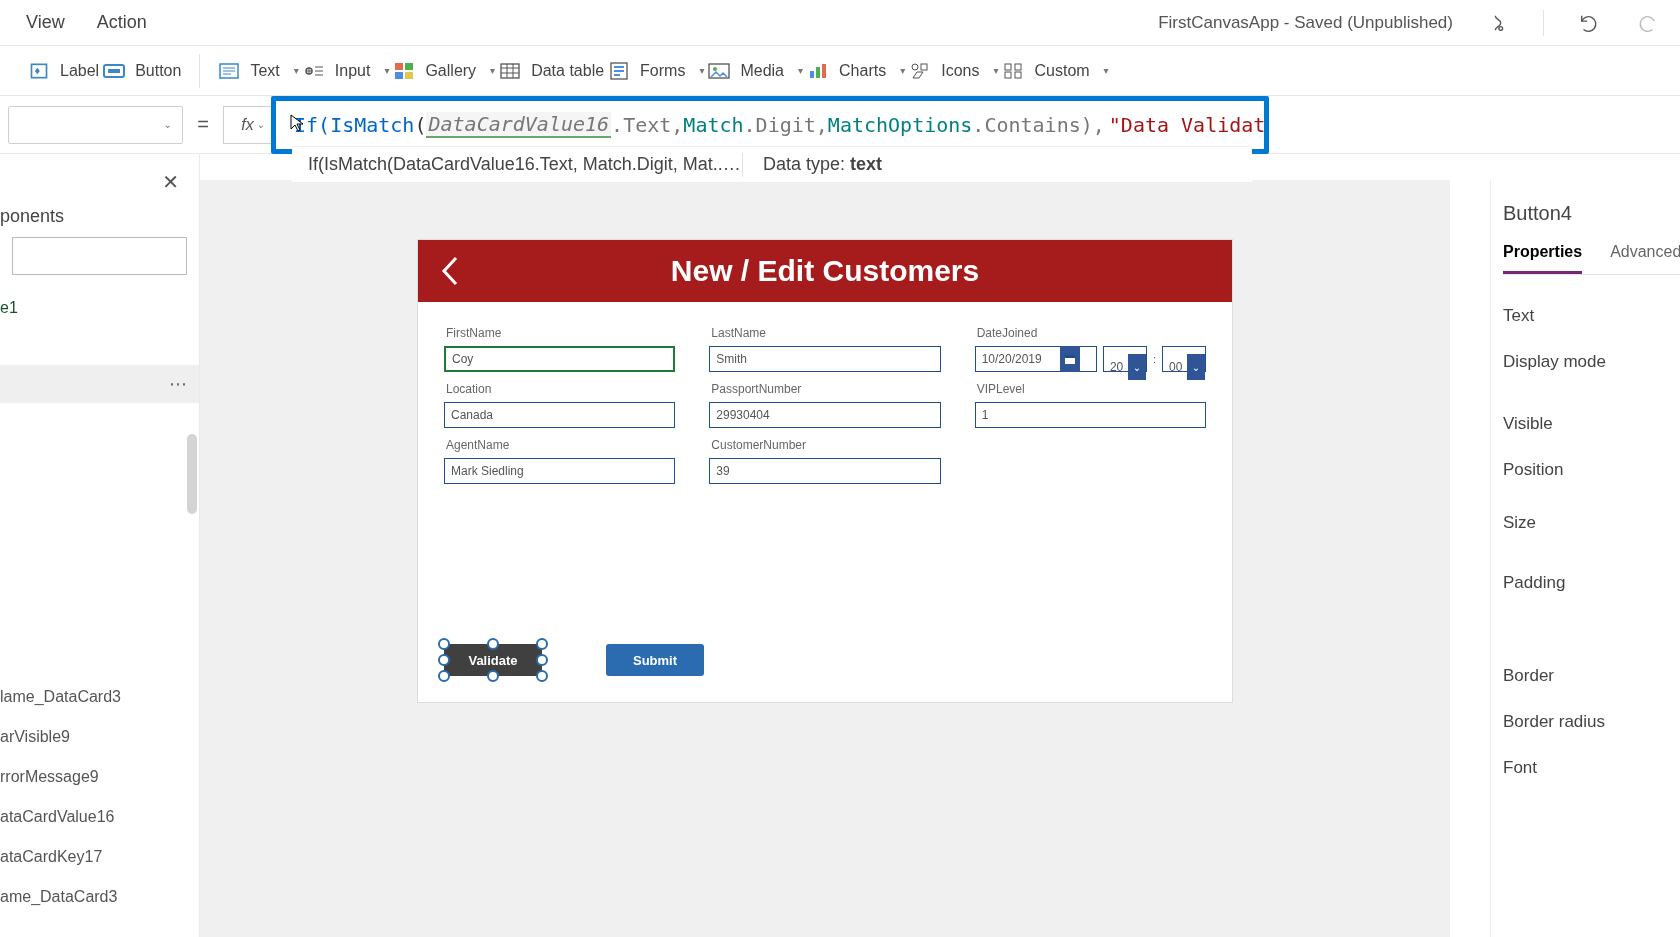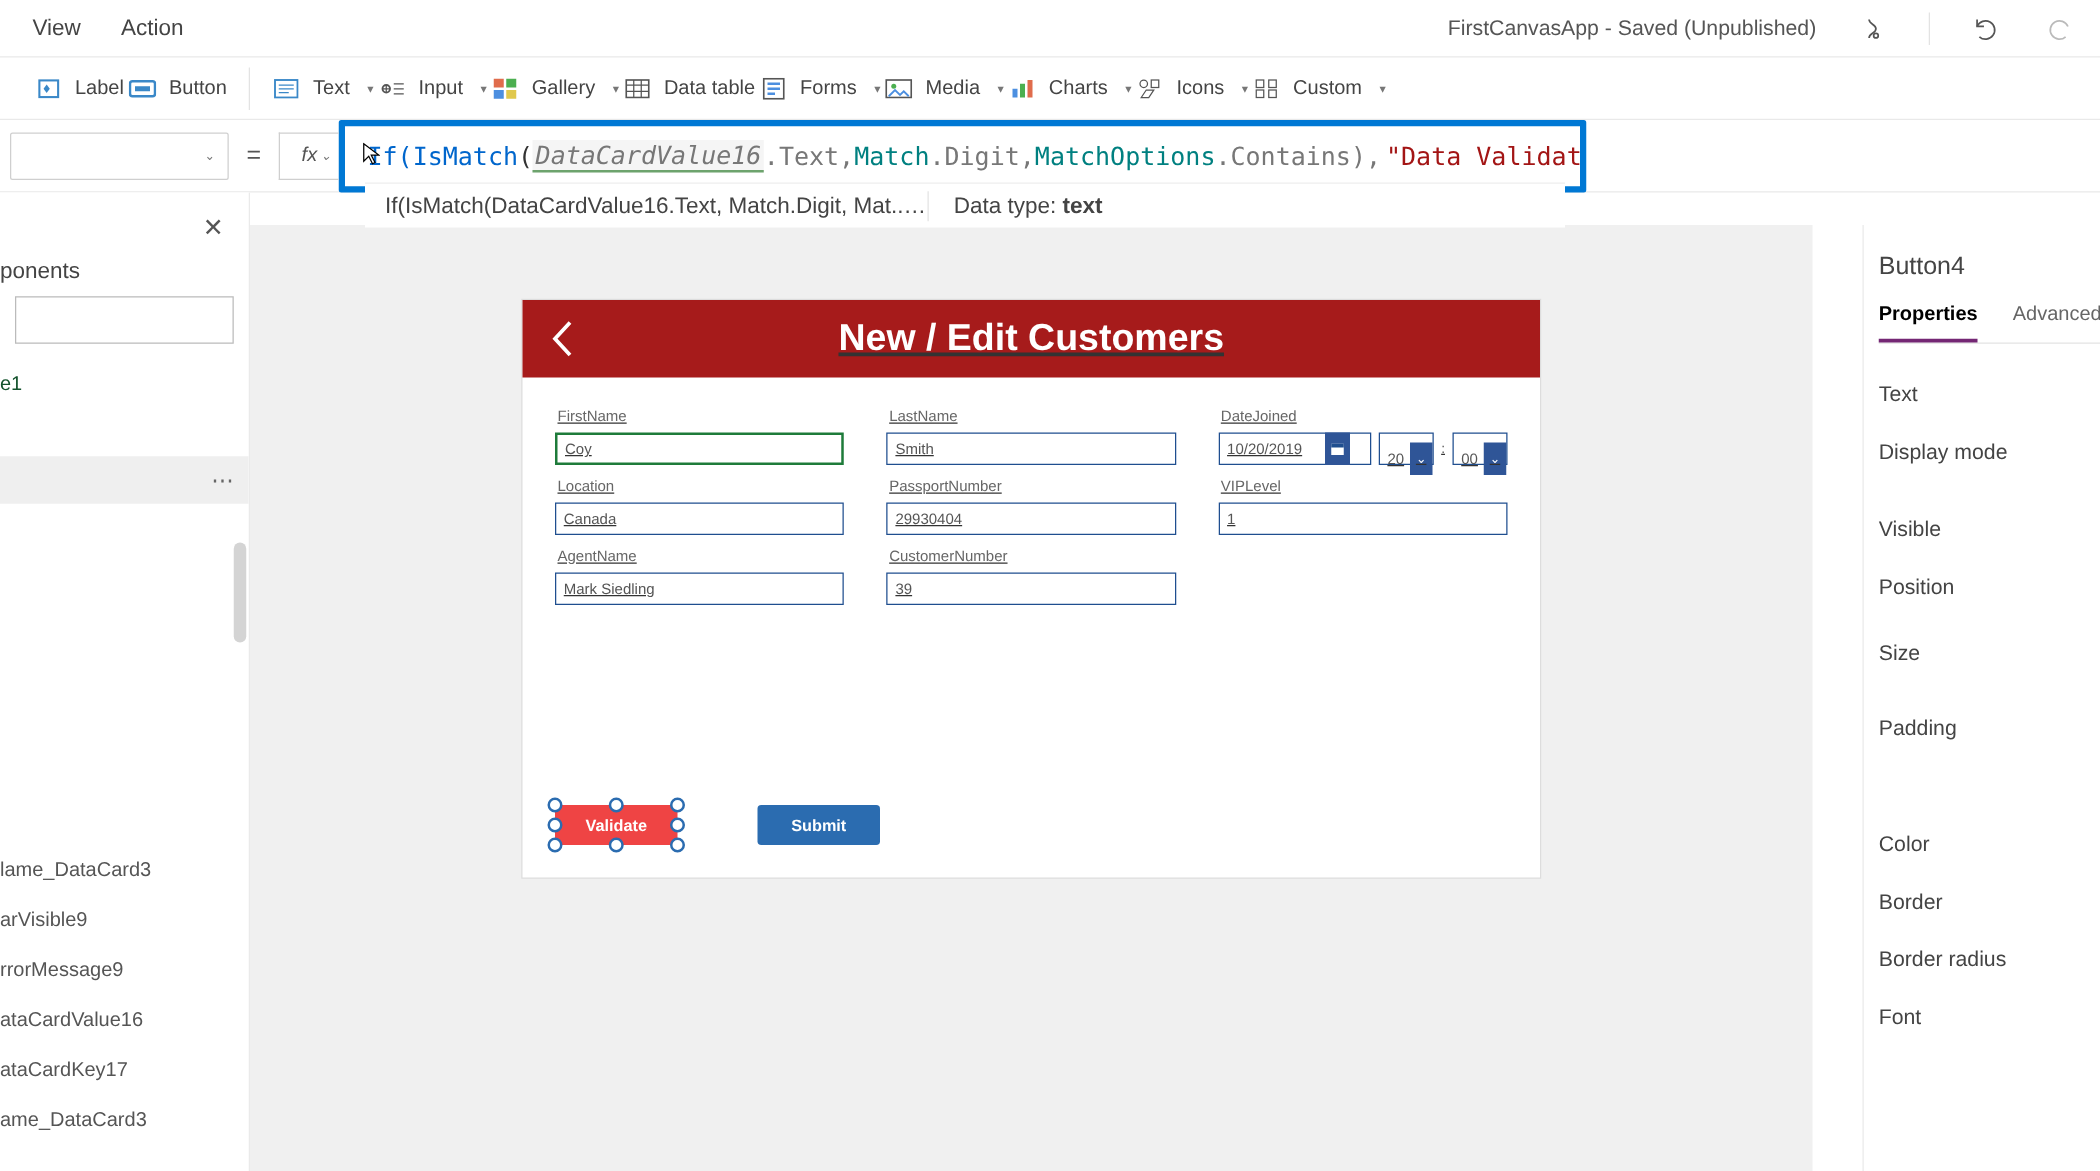--- a/index.html
+++ b/index.html
@@ -173,27 +173,27 @@
   .date-row .input{flex:1;position:relative;}
   .cal-btn{width:20px;height:26px;background:#2f5597;display:flex;align-items:center;justify-content:center;}
   .sel{width:44px;height:26px;background:#fff;border:1px solid var(--field-border);display:flex;align-items:center;justify-content:space-between;padding:16px 0 0 6px;font-size:12px;}
   .sel .dd{width:18px;height:26px;background:#2f5597;display:flex;align-items:center;justify-content:center;color:#fff;font-size:10px;}
   .btn-row{
     position:absolute;left:26px;bottom:26px;display:flex;gap:64px;
   }
   .btn{
     width:98px;height:32px;background:var(--btn-blue);color:#fff;border:none;border-radius:3px;font-size:13px;font-weight:600;display:flex;align-items:center;justify-content:center;
   }
-  .btn.validate{position:relative;background:#ef4444;}
+  .btn.validate{position:relative;background:#404040;}
   .sel-handle{position:absolute;width:12px;height:12px;border:2px solid #2b6cb0;background:#fff;border-radius:50%;}
   .sel-handle.tl{left:-6px;top:-6px;} .sel-handle.tr{right:-6px;top:-6px;}
   .sel-handle.bl{left:-6px;bottom:-6px;} .sel-handle.br{right:-6px;bottom:-6px;}
   .sel-handle.tm{left:calc(50% - 6px);top:-6px;} .sel-handle.bm{left:calc(50% - 6px);bottom:-6px;}
   .sel-handle.lm{left:-6px;top:calc(50% - 6px);} .sel-handle.rm{right:-6px;top:calc(50% - 6px);}
-  .app-frame{position:relative;text-decoration:underline;}
+  .app-frame{position:relative;}
   
   .right-panel{
     position:absolute;right:0;top:180px;bottom:0;width:190px;border-left:1px solid #eaeaea;background:#fff;padding:16px 0 0 12px;font-size:17px;color:#444;
   }
   .right-panel h3{margin:6px 0 18px 0;font-weight:400;font-size:20px;}
   .tabs{display:flex;gap:28px;border-bottom:1px solid #e3e3e3;margin-bottom:18px;}
   .tabs .tab{padding-bottom:10px;font-size:16px;cursor:pointer;color:#666;}
   .tabs .tab.active{color:#000;font-weight:600;border-bottom:3px solid var(--purple);}
   .prop-list .prow{height:46px;display:flex;align-items:center;font-size:17px;color:#444;}
   .prop-list .gap{height:16px;}
@@ -546,23 +546,20 @@
         <span>Position</span>
       </div>
     <div class="prow" style="height:60px">
         <span>Size</span>
       </div>
     <div class="prow" style="height:60px">
         <span>Padding</span>
       </div>
     <div class="gap" style="height:40px;"></div>
     <div class="prow">
-        <span>Color</span>
-      </div>
-    <div class="prow">
         <span>Border</span>
       </div>
     <div class="prow">
         <span>Border radius</span>
       </div>
     <div class="prow">
         <span>Font</span>
       </div>
   </div>
 </div>

